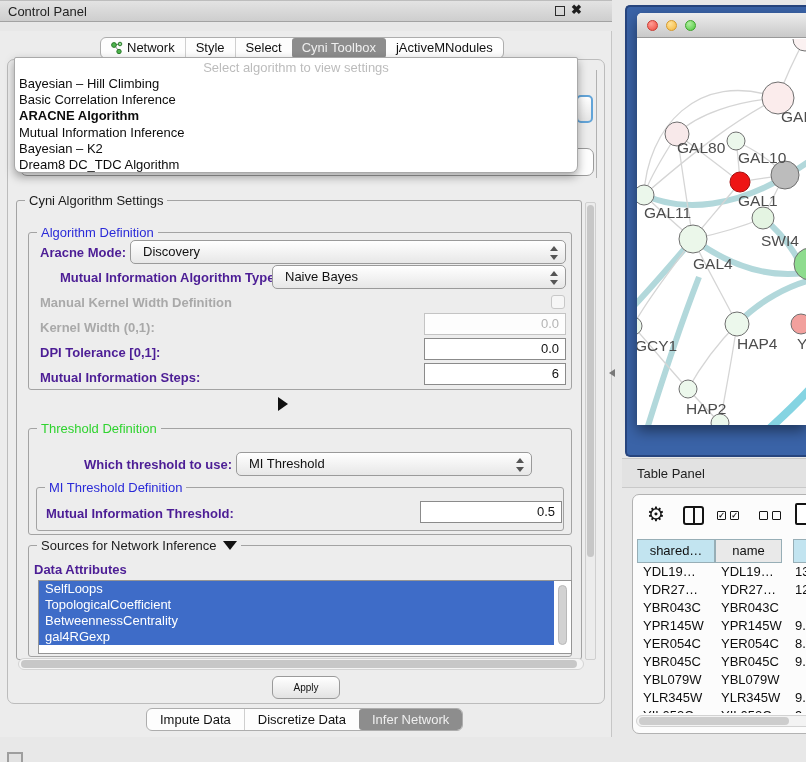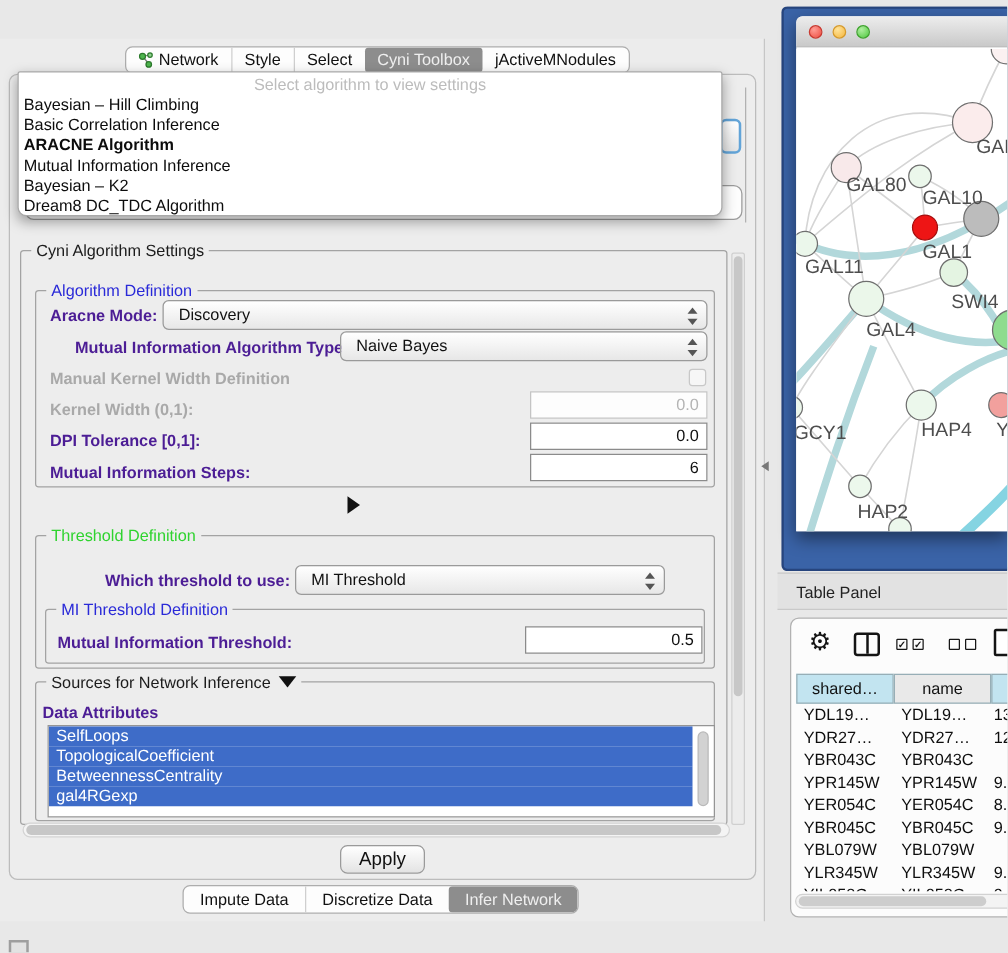--- a/index.html
+++ b/index.html
@@ -63,21 +63,21 @@
   .attr-row { height:16px; line-height:16px; width:515px; background:#3e6cc8; color:#fff; padding-left:6px; }
   #attr-vscroll { position:absolute; right:3px; top:3px; width:11px; height:66px; background:#fff; }
   #attr-vthumb { width:9px; height:60px; margin:1px auto; background:#d2d2d2; border:1px solid #b9b9b9; border-radius:5px; }
 
   .vscroll { position:absolute; left:585px; top:202px; width:11px; height:458px; background:#ececec; border:1px solid #cfcfcf; border-radius:2px; }
   .vthumb { position:absolute; left:1px; top:2px; width:7px; height:352px; background:#c7c7c7; border-radius:4px; }
   .hscroll { position:absolute; left:18px; top:658px; width:566px; height:12px; background:#f4f4f4; border:1px solid #d4d4d4; border-radius:6px; }
   .hthumb { position:absolute; left:2px; top:1px; width:556px; height:8px; background:#c7c7c7; border-radius:4px; }
 
   #apply-btn { position:absolute; left:272px; top:676px; width:68px; height:23px; border:1px solid #9a9a9a; border-radius:6px;
-    background:linear-gradient(#ffffff,#e3e3e3); font-family:"Liberation Sans",sans-serif; font-size:15px; color:#111; }
+    background:linear-gradient(#ffffff,#e3e3e3); font-family:"Liberation Sans",sans-serif; font-size:10px; color:#111; }
 
   #bottom-tabs { position:absolute; left:146px; top:708px; height:23px; display:inline-flex;
     background:#fdfdfd; border:1px solid #adadad; border-radius:6px; overflow:hidden; }
   #bottom-tabs .tab { line-height:21px; padding:0 13px; }
 
   #mini-box { position:absolute; left:7px; top:752px; width:16px; height:12px; border:2px solid #9e9e9e; background:#e2e2e2; }
   #splitter-arrow { position:absolute; left:609px; top:369px; width:0; height:0;
     border-top:4px solid transparent; border-bottom:4px solid transparent; border-right:6px solid #787878; }
 
   
@@ -113,20 +113,25 @@
   .td-c1 { left:84px; width:72px; }
   .td-c2 { left:158px; width:40px; }
   #tp-hscroll { position:absolute; left:3px; top:220px; width:178px; height:12px; background:#f3f3f3; border:1px solid #d2d2d2; border-radius:6px; }
   #tp-hthumb { position:absolute; left:2px; top:1px; width:150px; height:8px; background:#cdcdcd; border-radius:4px; }
 </style>
 </head>
 <body>
 
 <div id="root">
 
+  <div id="cp-titlebar">
+    <span id="cp-title">Control Panel</span>
+    <span id="cp-float"></span>
+    <span id="cp-close">✖</span>
+  </div>
   <div id="cp-body"></div>
   <div id="cp-inner"></div>
 
   <div id="cp-tabs">
       <div class="tab">
         <svg width="12" height="14" viewBox="0 0 12 14">
           <line x1="3" y1="4" x2="8" y2="10" stroke="#7a7a7a"></line>
           <line x1="3" y1="4" x2="9" y2="3" stroke="#7a7a7a"></line>
           <circle cx="3" cy="4" r="2.4" fill="#4eb54e" stroke="#2c7a2c"></circle>
           <circle cx="9" cy="3" r="1.8" fill="#8fd48f" stroke="#2c7a2c"></circle>
@@ -322,21 +327,21 @@
       <span class="cb checked">✓</span>
         <span class="cb checked">✓</span>
     </span>
     <span class="cb-pair" style="left:126px;">
       <span class="cb"></span>
         <span class="cb"></span>
     </span>
     <span id="tp-doc"></span>
     <div id="tp-header">
         <div class="th-cell" style="left: 4px; width: 78px; background: rgb(194, 228, 240);">shared…</div>
-        <div class="th-cell" style="left: 82px; width: 78px; background: rgb(233, 233, 233);">name</div>
+        <div class="th-cell" style="left: 82px; width: 67px; background: rgb(233, 233, 233);">name</div>
         <div class="th-cell" style="left: 160px; width: 42px; background: rgb(194, 228, 240);">A</div>
       </div>
     <div id="tp-rows">
         <div class="td-row">
           <span class="td-c td-c0">YDL19…</span>
           <span class="td-c td-c1">YDL19…</span>
           <span class="td-c td-c2">13</span>
         </div>
         <div class="td-row">
           <span class="td-c td-c0">YDR27…</span>

